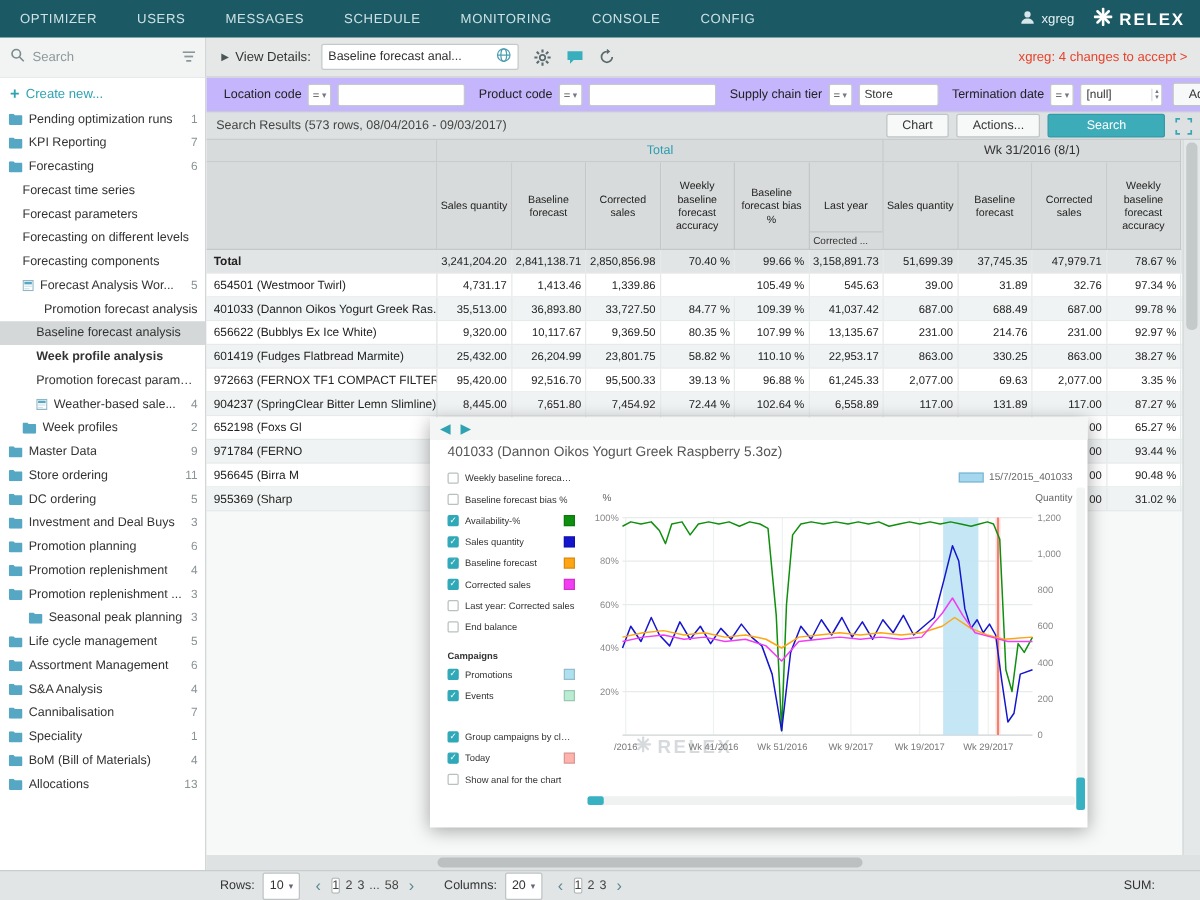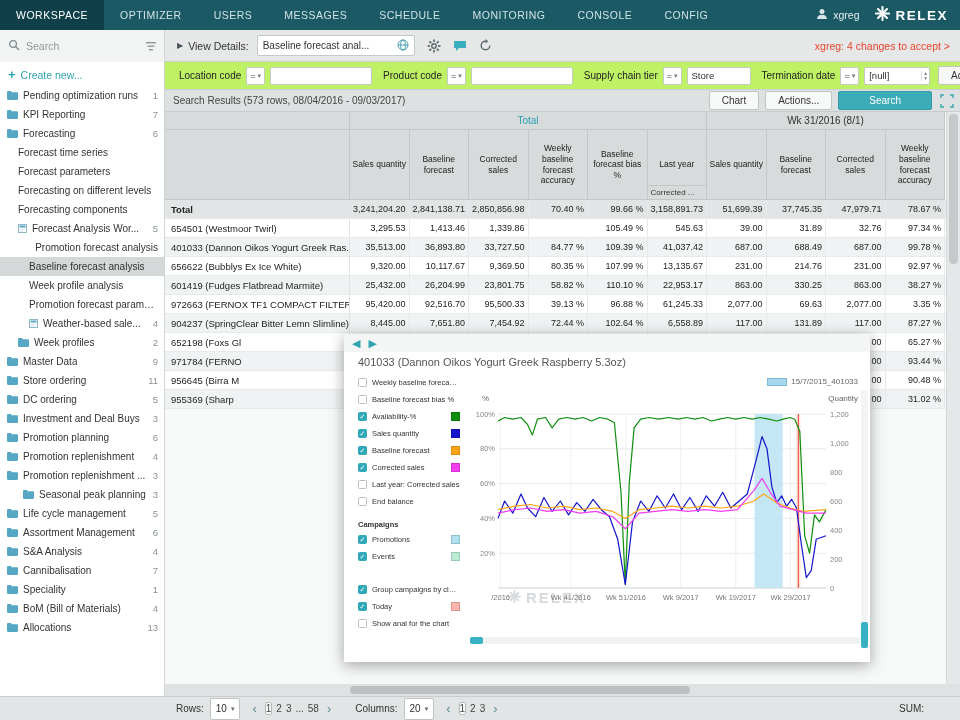--- a/index.html
+++ b/index.html
@@ -31,21 +31,21 @@
 #sidebar{position:absolute;left:0;top:62px;width:165px;height:634px;background:#fff;border-right:1px solid #d2d6d6;overflow:hidden;z-index:5;}
 #create-new{display:flex;align-items:center;gap:5px;padding:5px 8px 4px 8px;color:#2fa3b2;font-size:10.5px;cursor:pointer;}
 #create-new .plus{font-size:13px;font-weight:bold;}
 .s-item{display:flex;align-items:center;height:19px;font-size:10px;color:#333;cursor:pointer;padding-right:6px;}
 .s-item.sel{background:#d4d8d8;}
 .s-ic{display:flex;align-items:center;margin-right:5px;}
 .s-lb{white-space:nowrap;overflow:hidden;text-overflow:ellipsis;flex:0 1 auto;}
 .s-ct{margin-left:auto;color:#8a9396;font-size:9.5px;padding-left:4px;}
 
 
-#filterbar{position:absolute;left:165px;top:62px;width:795px;height:28px;background:#bef264;border-bottom:1px solid #ccd0d0;display:flex;align-items:center;padding:0 8px;z-index:4;}
+#filterbar{position:absolute;left:165px;top:62px;width:795px;height:28px;background:#c4b5fd;border-bottom:1px solid #ccd0d0;display:flex;align-items:center;padding:0 8px;z-index:4;}
 #filter-fields{display:flex;align-items:center;gap:5px;flex:1;}
 .f-lb{font-size:10px;color:#222;margin-left:6px;white-space:nowrap;}
 .f-op{height:18px;background:#fff;border:1px solid #c4c9c9;border-radius:2px;display:flex;align-items:center;font-size:9px;color:#444;padding:0 3px;gap:2px;cursor:pointer;}
 .f-op .crt{font-size:7px;color:#778;}
 .f-inwrap{height:18px;background:#fff;border:1px solid #c4c9c9;border-radius:2px;display:flex;align-items:center;}
 .f-in{border:none;outline:none;height:14px;font-size:9.5px;color:#333;padding:0 4px;background:transparent;}
 .f-spin{display:flex;flex-direction:column;line-height:5px;font-size:5.5px;color:#778;padding:0 2px;border-left:1px solid #dadde0;cursor:pointer;}
 #add-filter{margin-left:8px;}
 .btn{height:19px;background:#f7f8f8;border:1px solid #bfc4c4;border-radius:2px;font-size:10px;color:#333;display:flex;align-items:center;justify-content:center;padding:0 12px;cursor:pointer;white-space:nowrap;}
 .btn.teal{background:#3dacb9;border-color:#349aa7;color:#fff;padding:0 30px;}
@@ -115,21 +115,20 @@
 #dlg-vscroll{position:absolute;right:2px;top:56px;bottom:14px;width:7px;background:#f3f5f5;border-radius:2px;}
 #dlg-vscroll .tthumb{position:absolute;bottom:0;width:7px;height:26px;background:#38b2c2;border-radius:2px;}
 </style>
 </head>
 <body>
 
 <div id="app">
 
   <header id="topnav">
     <div id="nav-tabs">
-        <div class="tab active">WORKSPACE</div>
         <div class="tab">OPTIMIZER</div>
         <div class="tab">USERS</div>
         <div class="tab">MESSAGES</div>
         <div class="tab">SCHEDULE</div>
         <div class="tab">MONITORING</div>
         <div class="tab">CONSOLE</div>
         <div class="tab">CONFIG</div>
       </div>
     <div id="nav-right">
       <div id="user-chip">
@@ -259,21 +258,21 @@
           </span>
           <span class="s-lb">Forecast Analysis Wor...</span>
           <span class="s-ct">5</span>
         </div>
         <div class="s-item" style="padding-left: 13px; justify-content: flex-end;">
           <span class="s-lb">Promotion forecast analysis</span>
         </div>
         <div class="s-item sel" style="padding-left: 29px;">
           <span class="s-lb">Baseline forecast analysis</span>
         </div>
-        <div class="s-item" style="padding-left: 29px;">
+        <div class="s-item" style="padding-left: 29px; font-weight: bold;">
           <span class="s-lb">Week profile analysis</span>
         </div>
         <div class="s-item" style="padding-left: 29px;">
           <span class="s-lb">Promotion forecast parameters</span>
         </div>
         <div class="s-item" style="padding-left: 29px;">
           <span class="s-ic">
             <svg width="9" height="9" viewBox="0 0 9 9">
               <rect x="0.5" y="0.5" width="8" height="8" fill="#fff" stroke="#8fb6c4"></rect>
               <rect x="1.5" y="1.5" width="6" height="2" fill="#55a7c3"></rect>
@@ -537,21 +536,21 @@
           <div class="t-cell" style="width: 59.5px;">70.40 %</div>
           <div class="t-cell" style="width: 59.5px; text-align: center;">99.66 %</div>
           <div class="t-cell" style="width: 59.5px;">3,158,891.73</div>
           <div class="t-cell" style="width: 59.5px;">51,699.39</div>
           <div class="t-cell" style="width: 59.5px;">37,745.35</div>
           <div class="t-cell" style="width: 59.5px;">47,979.71</div>
           <div class="t-cell" style="width: 59.5px;">78.67 %</div>
         </div>
         <div class="t-row">
           <div class="t-label" style="width: 185px;">654501 (Westmoor Twirl)</div>
-          <div class="t-cell" style="width: 59.5px;">3,295.53</div>
+          <div class="t-cell" style="width: 59.5px;">4,731.17</div>
           <div class="t-cell" style="width: 59.5px;">1,413.46</div>
           <div class="t-cell" style="width: 59.5px;">1,339.86</div>
           <div class="t-cell" style="width: 59.5px; margin-top: 39px;">73.89 %</div>
           <div class="t-cell" style="width: 59.5px;">105.49 %</div>
           <div class="t-cell" style="width: 59.5px;">545.63</div>
           <div class="t-cell" style="width: 59.5px;">39.00</div>
           <div class="t-cell" style="width: 59.5px;">31.89</div>
           <div class="t-cell" style="width: 59.5px;">32.76</div>
           <div class="t-cell" style="width: 59.5px;">97.34 %</div>
         </div>

